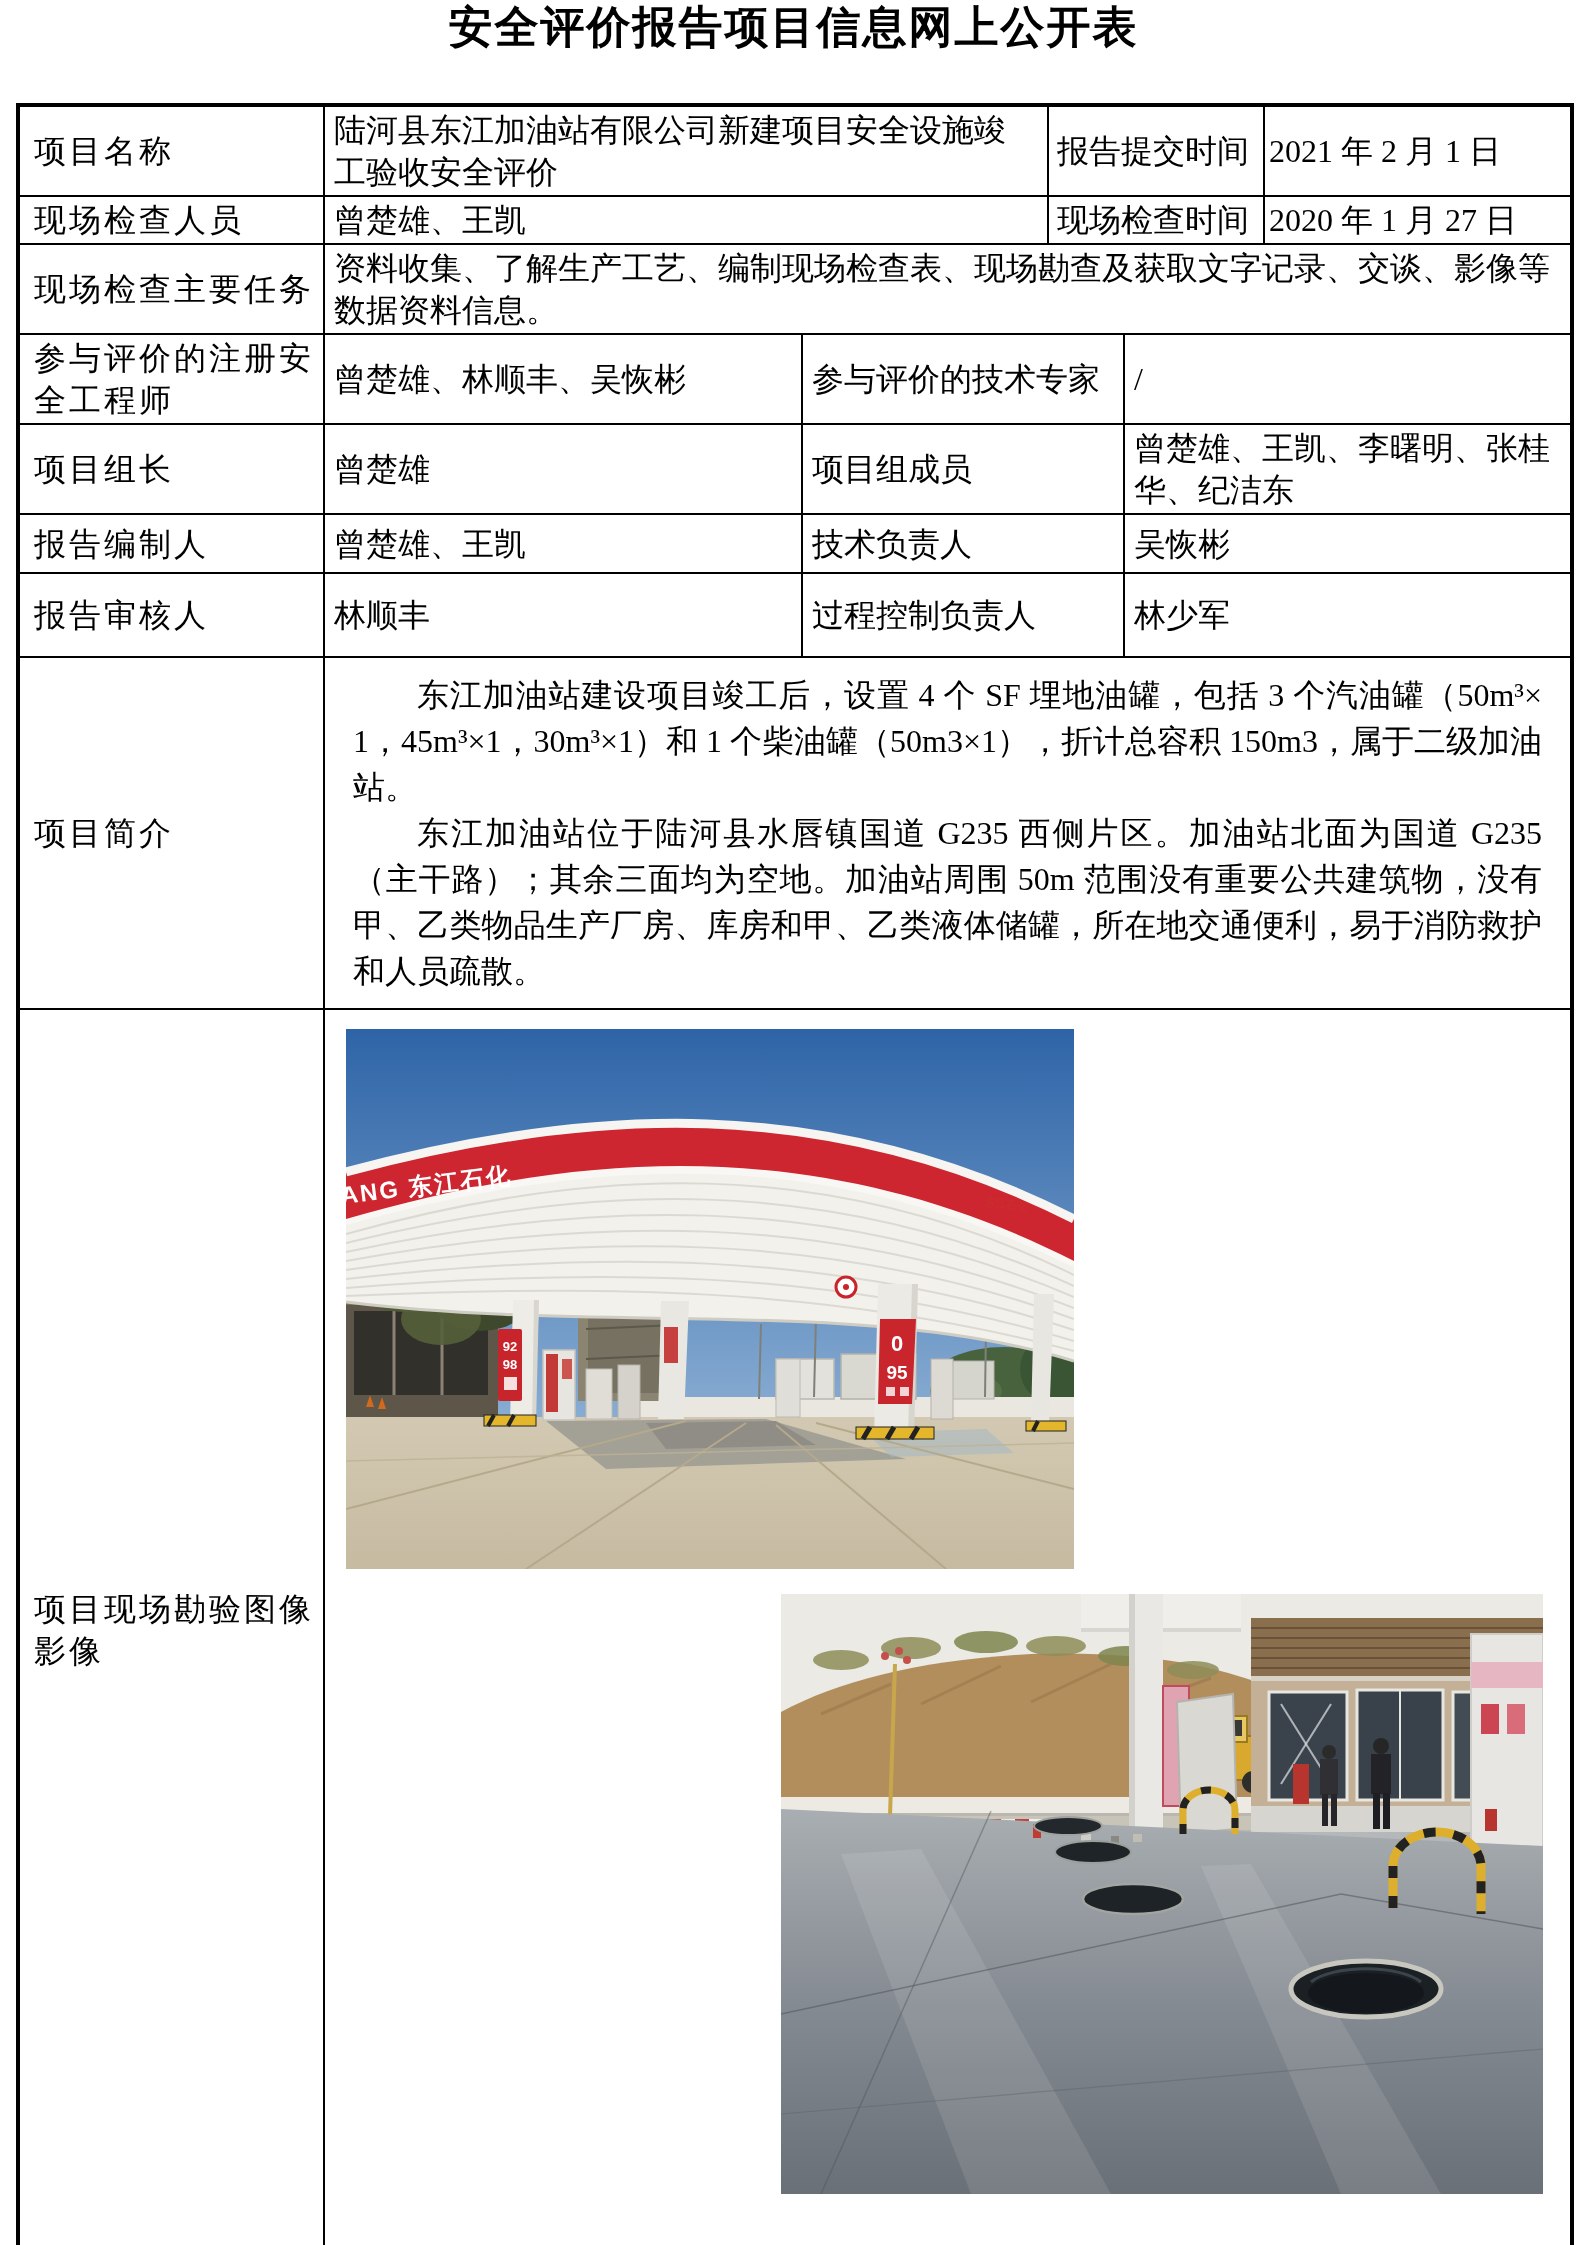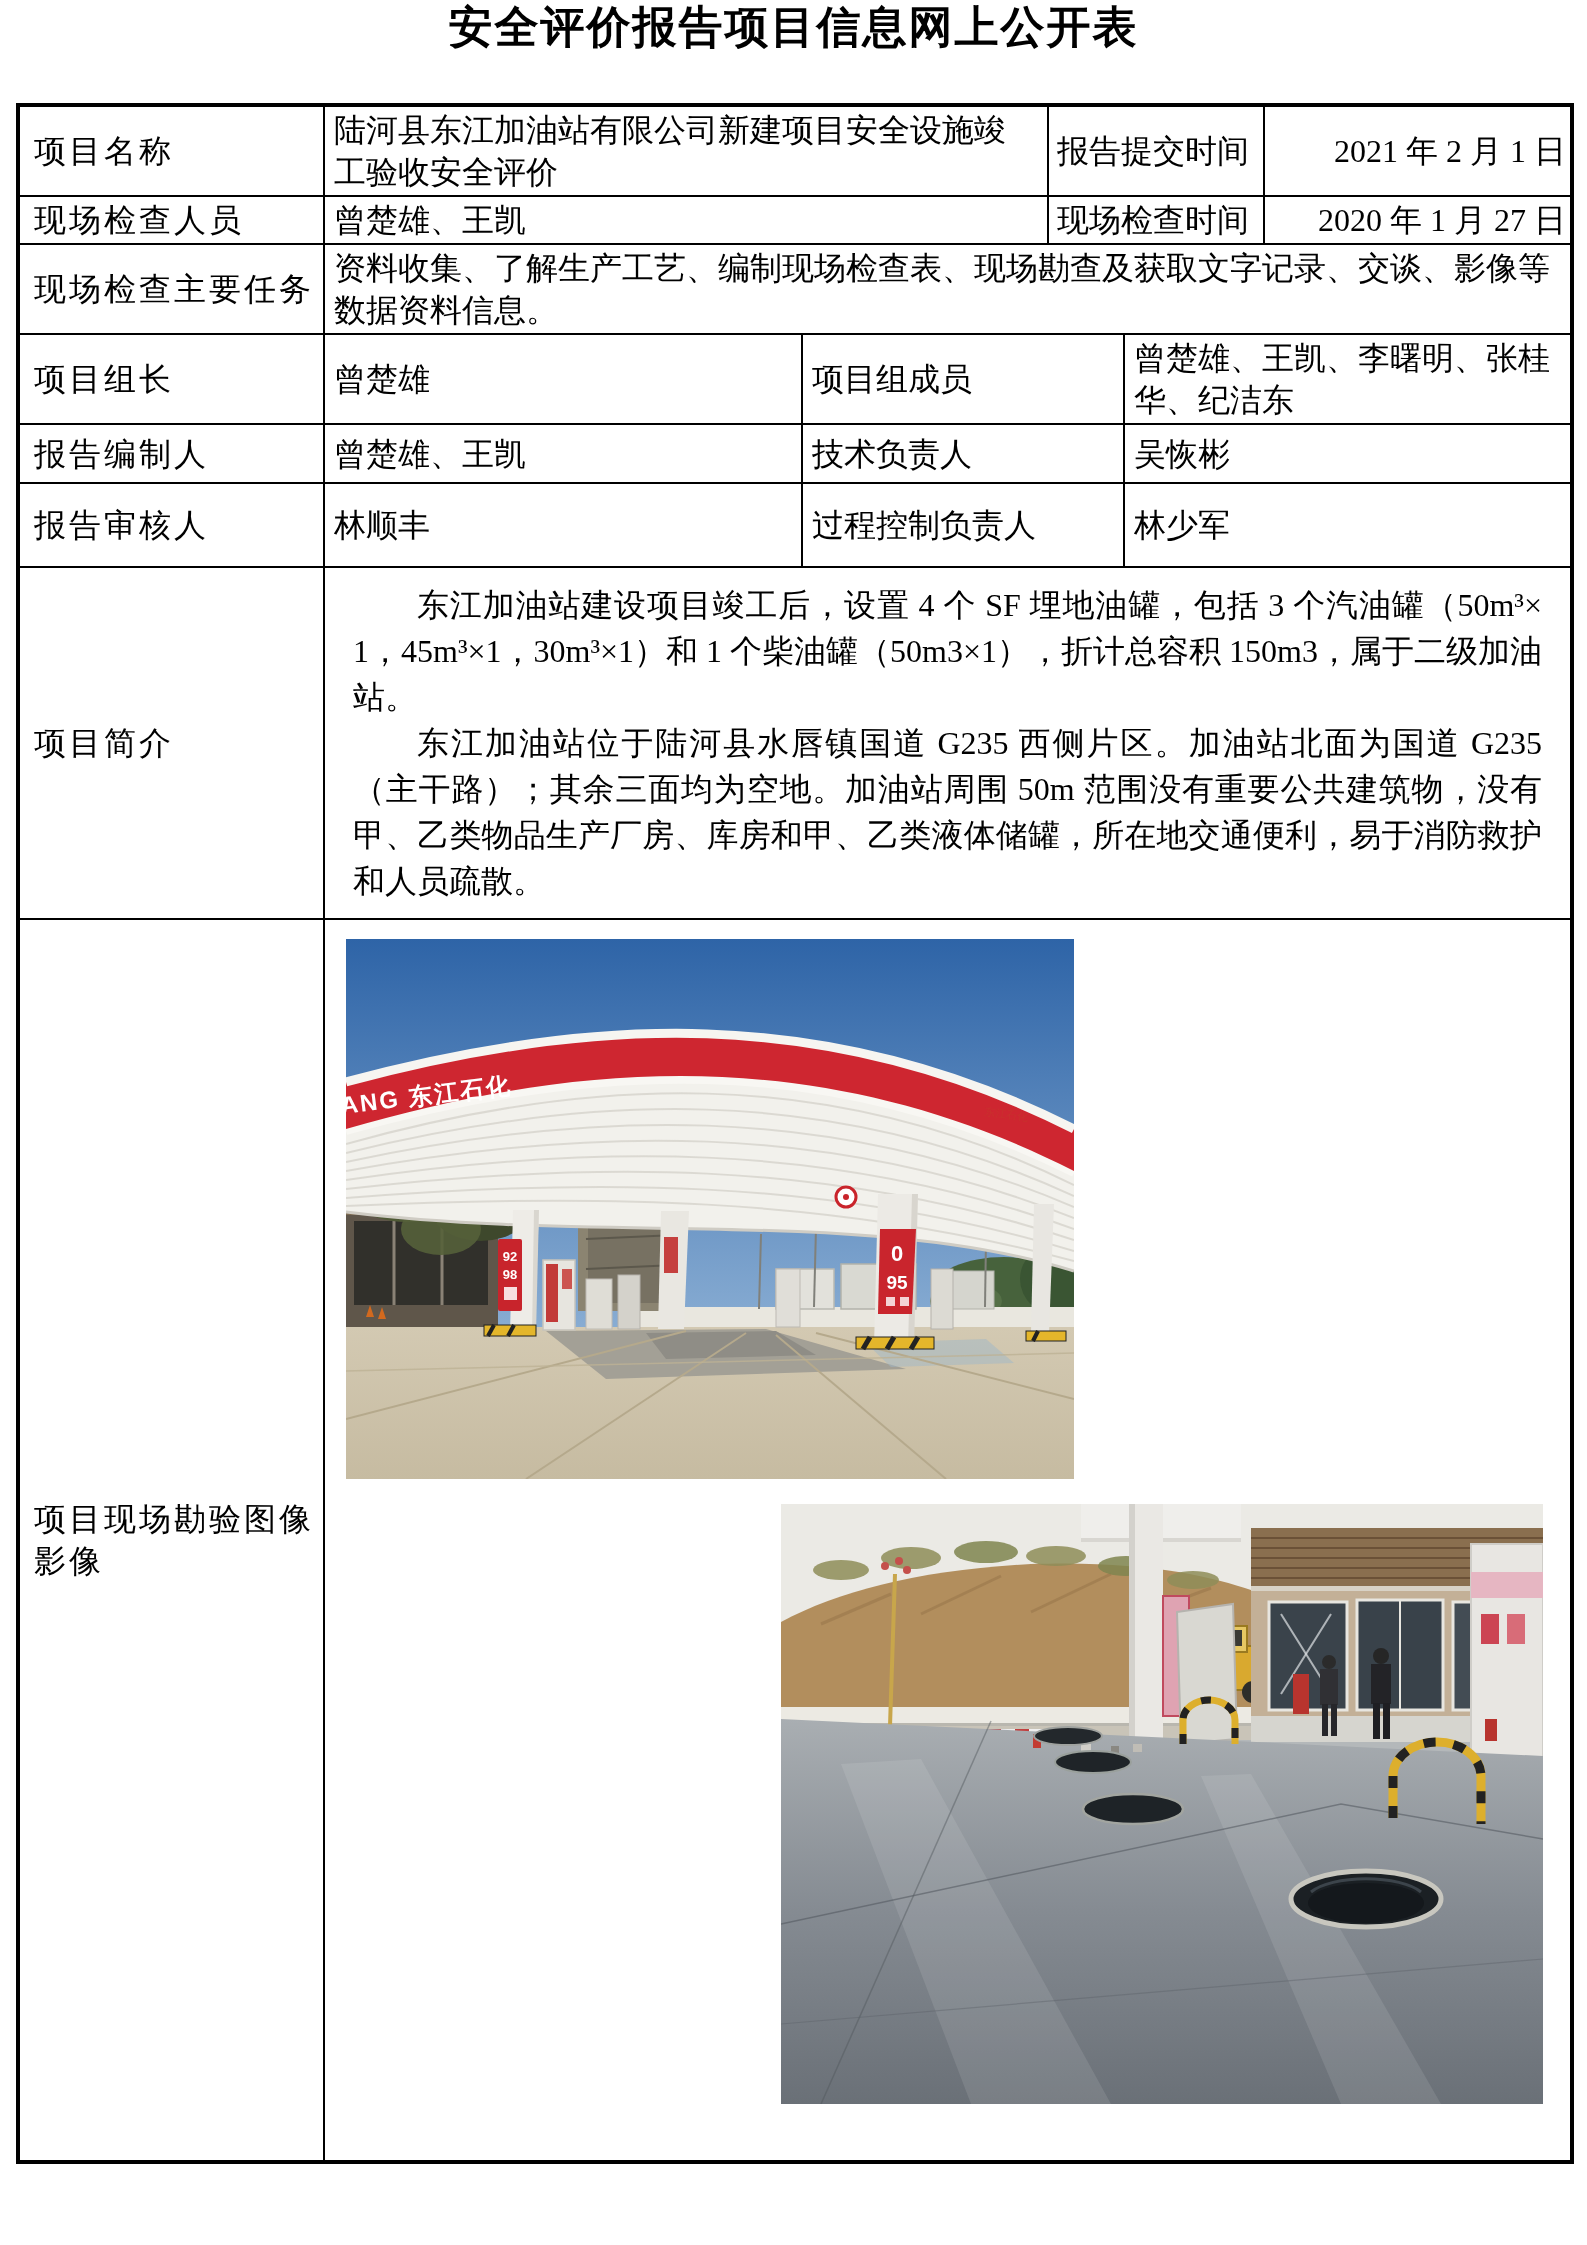--- a/index.html
+++ b/index.html
@@ -7,21 +7,21 @@
        font-family:"Liberation Serif","DejaVu Serif",serif;color:#000;}
   .page{position:relative;width:1587px;height:2245px;overflow:hidden;}
   .doc-title{position:absolute;top:0;left:0;width:100%;margin:0;text-align:center;
        font-size:44px;font-weight:bold;letter-spacing:2px;line-height:56px;}
   table.info{position:absolute;top:103px;left:16px;width:1554px;
        border-collapse:collapse;table-layout:fixed;border:4px solid #000;}
   td{border:2px solid #000;font-size:32px;line-height:42px;vertical-align:middle;
      padding:2px 12px 2px 9px;overflow:hidden;word-break:break-all;}
   td.c1{padding:2px 8px 2px 14px;letter-spacing:3px;}
   td.small-lbl{padding:2px 8px;}
-  td.date{text-align:right;padding:2px 4px;}
+  td.date{text-align:left;padding:2px 4px;}
   td.intro{padding:14px 28px;}
   td.intro p{margin:0;text-indent:2em;text-align:justify;line-height:46px;}
   td.photos-cell{padding:0;vertical-align:top;}
   .photos-wrap{position:relative;width:100%;height:1240px;}
   .photo{position:absolute;display:block;}
   .photo1{left:21px;top:19px;width:728px;height:540px;}
   .photo2{left:456px;top:584px;width:762px;height:600px;}
   .photo svg{display:block;width:100%;height:100%;}
   .photo text{font-family:"Liberation Sans","DejaVu Sans",sans-serif;}
 </style>
@@ -50,20 +50,26 @@
     </tr>
     <tr style="height:46px">
       <td class="c1">现场检查人员</td>
       <td colspan="2">曾楚雄、王凯</td>
       <td colspan="2" class="small-lbl">现场检查时间</td>
       <td class="date">2020 年 1 月 27 日</td>
     </tr>
     <tr style="height:89px">
       <td class="c1">现场检查主要任务</td>
       <td colspan="5">资料收集、了解生产工艺、编制现场检查表、现场勘查及获取文字记录、交谈、影像等数据资料信息。</td>
+    </tr>
+    <tr style="height:82px">
+      <td class="c1">参与评价的注册安全工程师</td>
+      <td>曾楚雄、林顺丰、吴恢彬</td>
+      <td colspan="2">参与评价的技术专家</td>
+      <td colspan="2">/</td>
     </tr>
     <tr style="height:82px">
       <td class="c1">项目组长</td>
       <td>曾楚雄</td>
       <td colspan="2">项目组成员</td>
       <td colspan="2">曾楚雄、王凯、李曙明、张桂华、纪洁东</td>
     </tr>
     <tr style="height:59px">
       <td class="c1">报告编制人</td>
       <td>曾楚雄、王凯</td>

